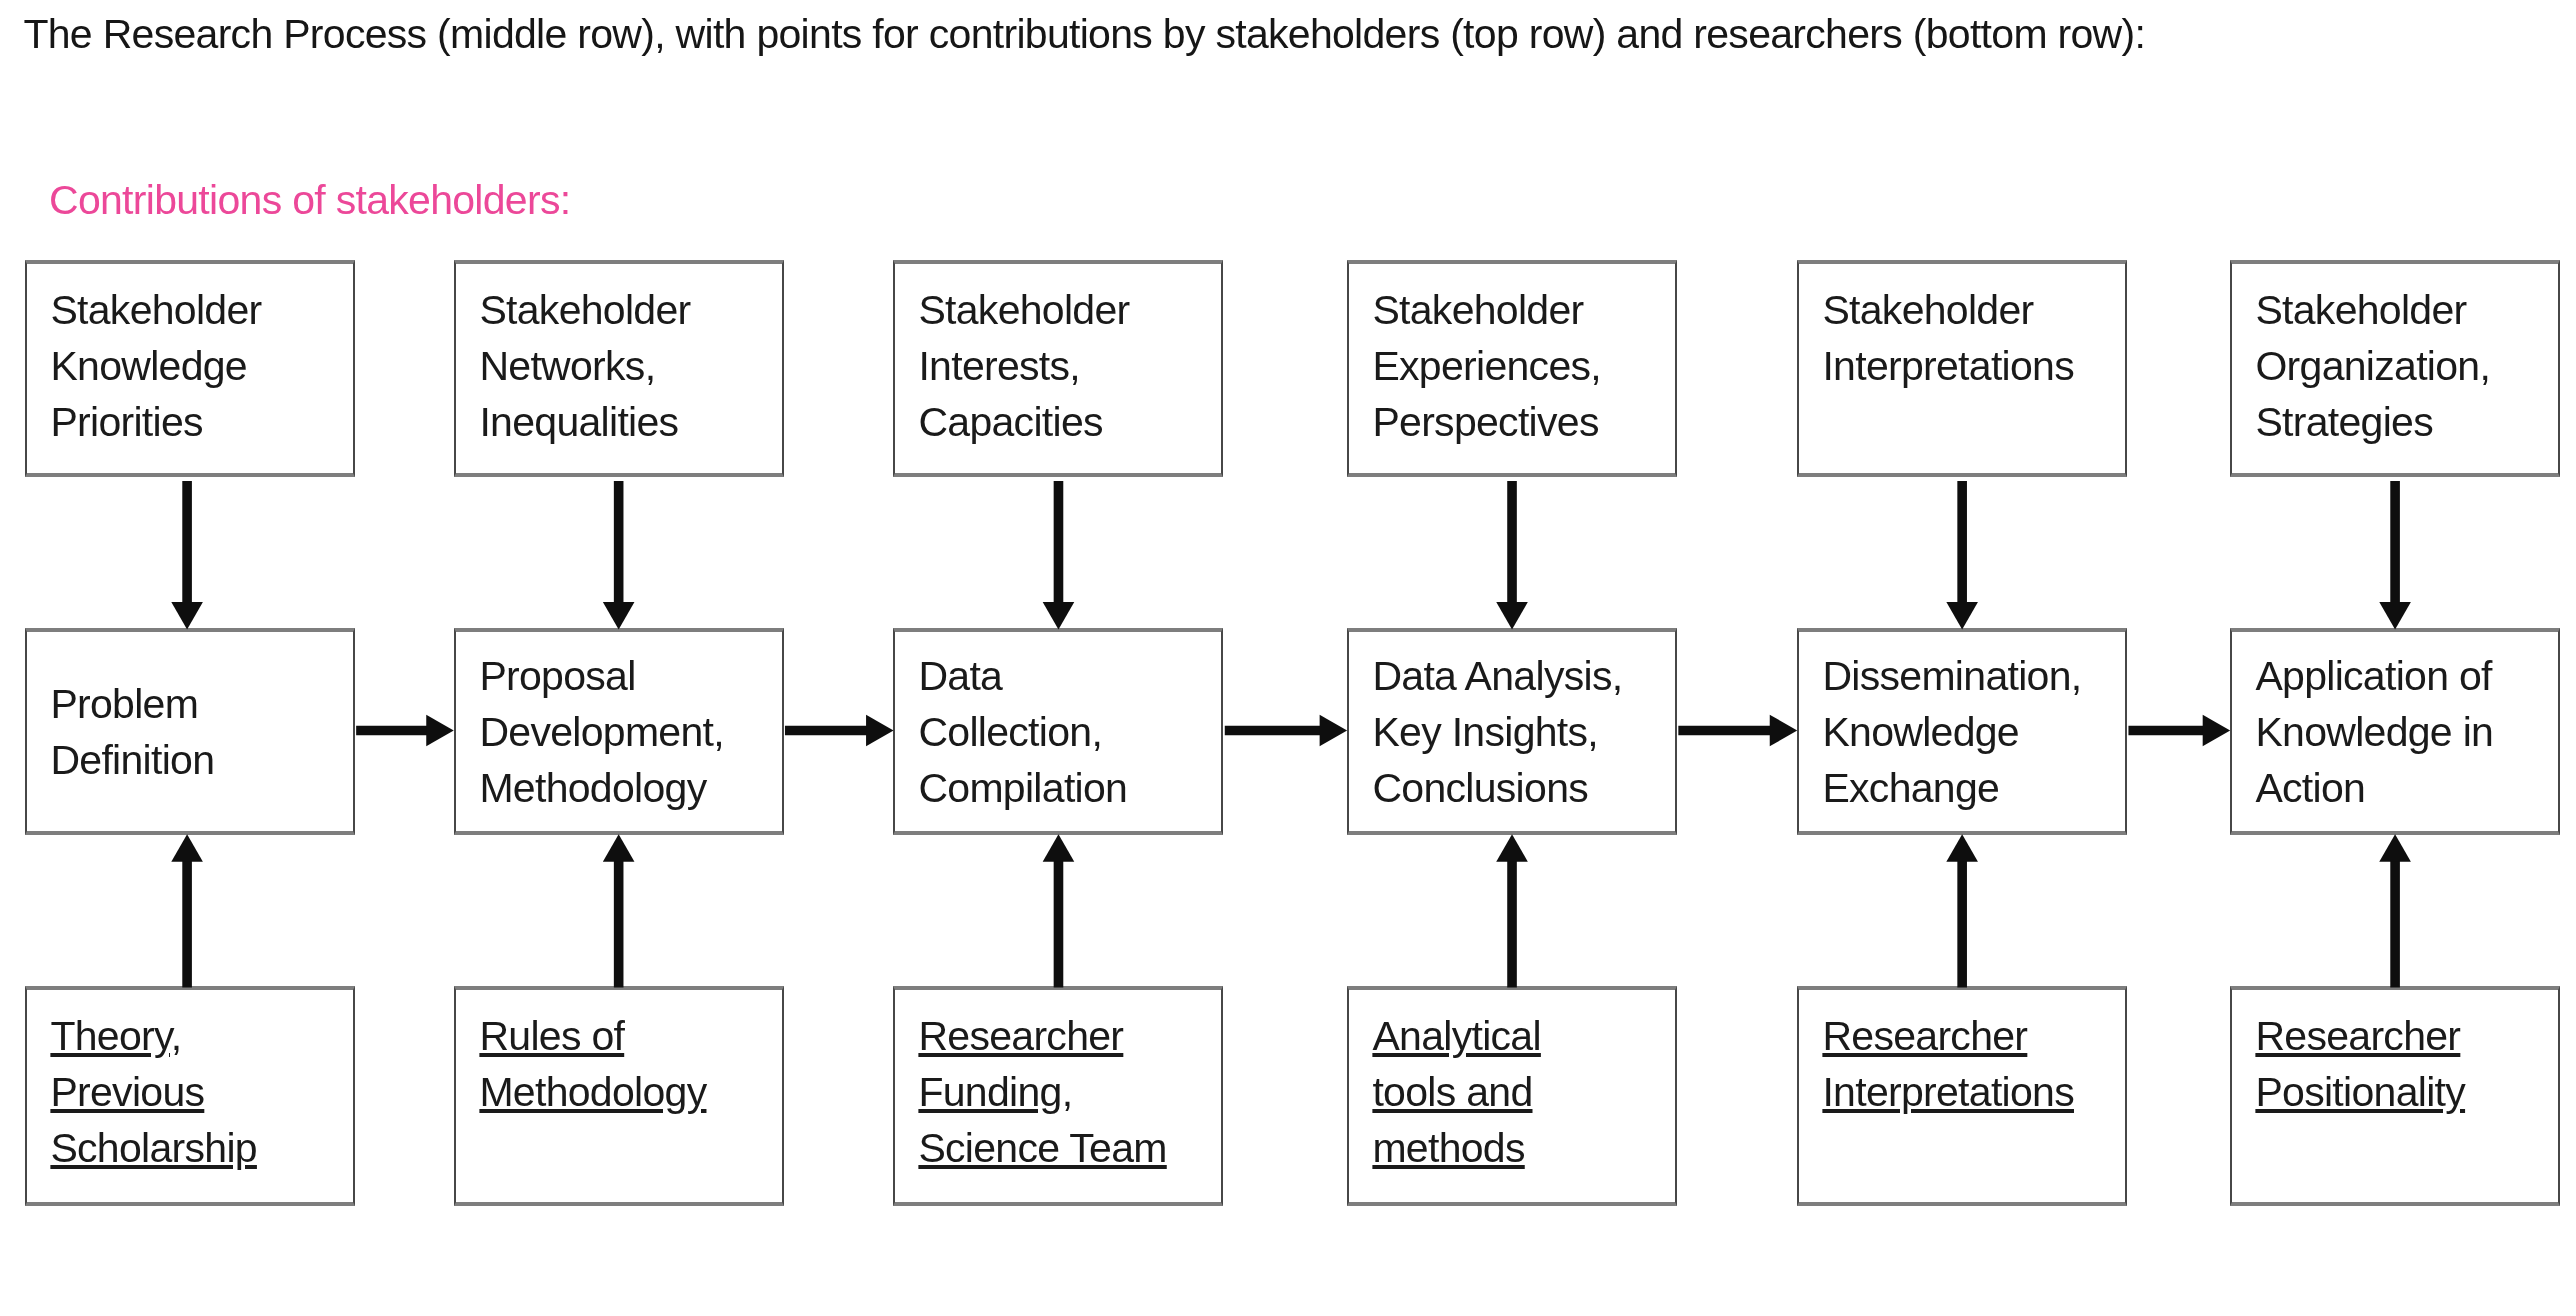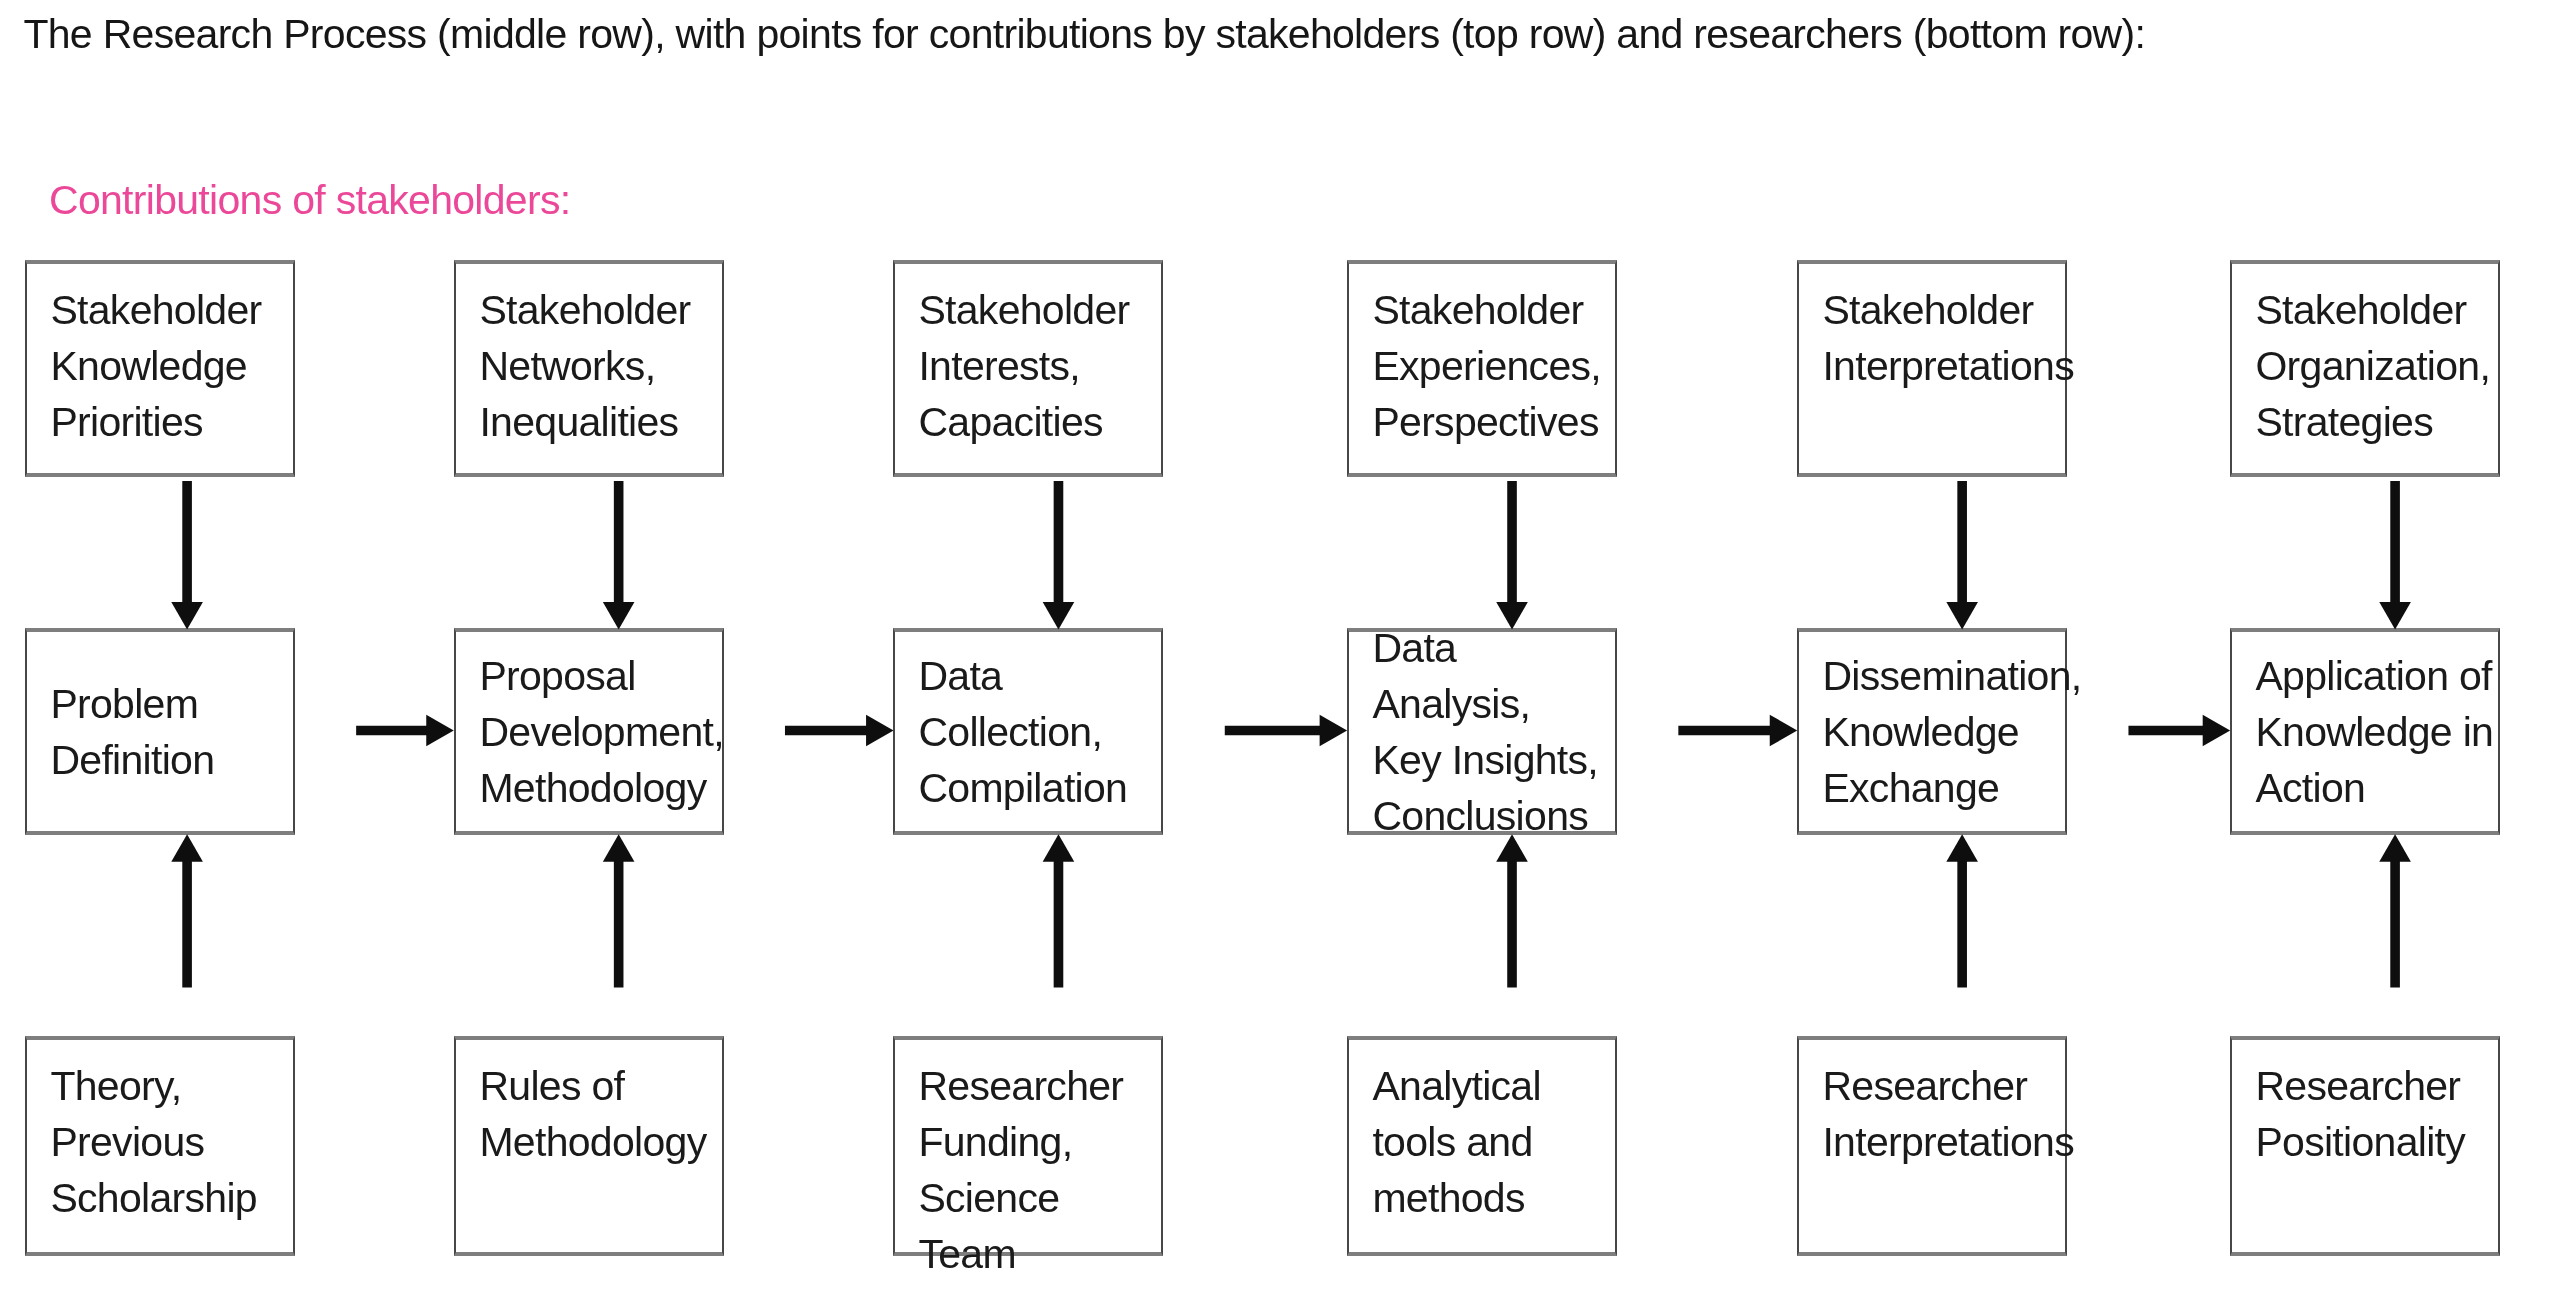--- a/index.html
+++ b/index.html
@@ -35,40 +35,40 @@
     letter-spacing: -0.7px;
     white-space: nowrap;
     color: #ec4899;
   }
   .label-top { top: 175px; }
   .label-bottom { top: 1261px; }
 
   .box {
     position: absolute;
     box-sizing: border-box;
-    width: 270px;
+    width: 330px;
     background: #ffffff;
     border-left: 2.7px solid #474747;
     border-right: 2.7px solid #474747;
     border-top: 4.8px solid #7e7e7e;
     border-bottom: 4.8px solid #7e7e7e;
     font-size: 41px;
     line-height: 56px;
     letter-spacing: -0.7px;
     color: #1a1a1a;
   }
   .box-text {
     display: block;
     white-space: pre-line;
     padding: 18px 0 0 23.4px;
   }
   .row-top { top: 260px; height: 217px; }
   .row-mid { top: 628px; height: 207px; display: flex; align-items: center; }
   .row-mid .box-text { padding-top: 0; }
-  .row-bot { top: 1036px; height: 220px; }
+  .row-bot { top: 986px; height: 220px; text-decoration: underline; }
 
   .c1 { left: 25px; }
   .c2 { left: 454px; }
   .c3 { left: 893px; }
   .c4 { left: 1347px; }
   .c5 { left: 1797px; }
   .c6 { left: 2230px; }
 
   .arrow-layer {
     position: absolute;

